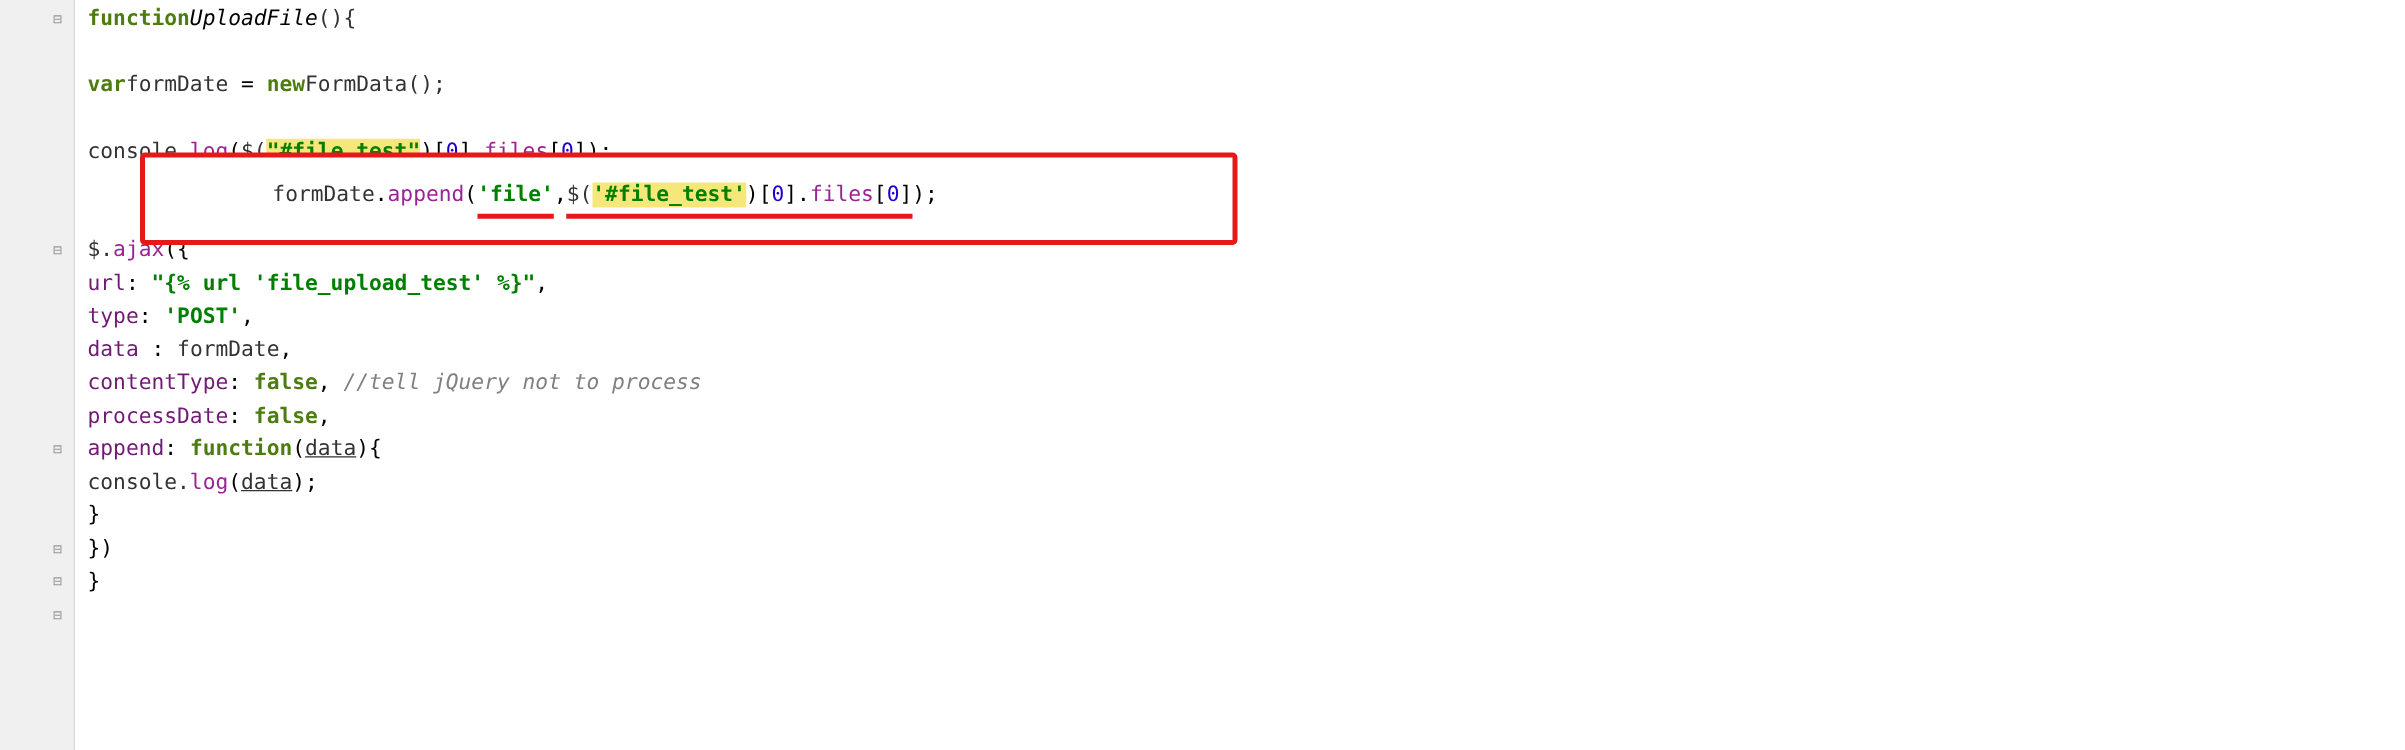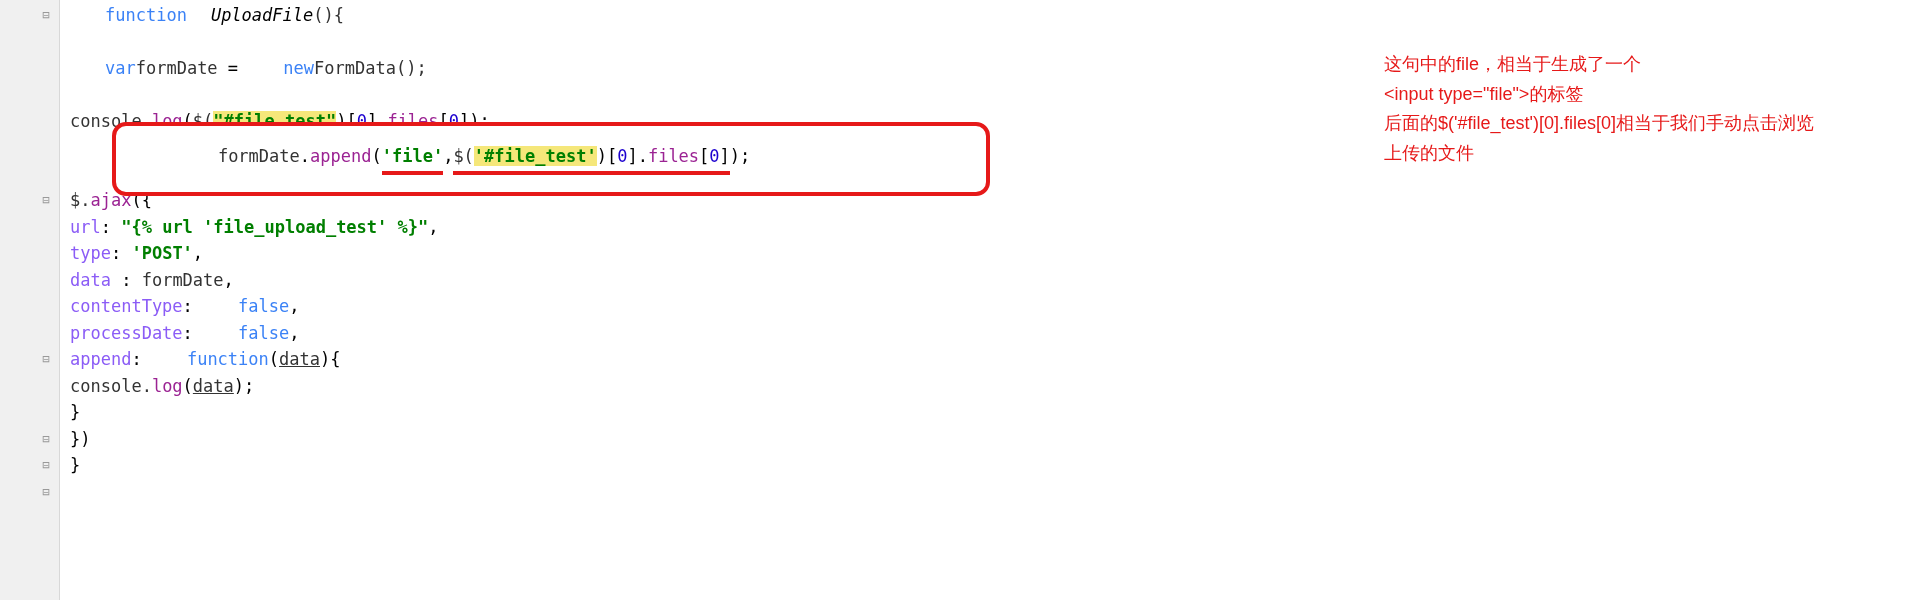--- a/index.html
+++ b/index.html
@@ -47,35 +47,35 @@
       padding: 2px 0 0 10px;
       background: #fff;
       position: relative;
     }
     .code-line {
       height: 26.5px;
       white-space: pre;
       display: flex;
       align-items: center;
     }
-    .kw { color: #3b82f6; font-weight: normal; margin-left: 35px; }
-    .fn-name { color: #000; font-style: italic; margin-left: 24px; }
+    .kw { color: #4d7c0f; font-weight: bold; }
+    .fn-name { color: #000; font-style: italic; }
     .obj { color: #9b2393; }
     .str { color: #007f00; font-weight: bold; }
     .method { color: #9b2393; }
     .num { color: #1c00cf; }
-    .prop { color: #8b5cf6; }
+    .prop { color: #701a75; }
     .comment { color: #808080; font-style: italic; }
     .paren { color: #333; }
     .ident { color: #333; }
     .underline { text-decoration: underline; }
     .highlight-box {
       position: absolute;
       border: 4px solid #e61919;
-      border-radius: 14px;
+      border-radius: 4px;
       background: #fff;
       z-index: 5;
       padding: 8px 20px;
       display: flex;
       align-items: center;
     }
     .highlight-content {
       white-space: pre;
       font-size: 17px;
     }
@@ -145,34 +145,28 @@
     <div class="code-line"></div>
     <div class="code-line">            <span class="kw">var</span> <span class="ident">formDate</span><span> = </span><span class="kw">new</span> <span class="ident">FormData</span><span class="paren">();</span></div>
     <div class="code-line"></div>
     <div class="code-line">            <span class="ident">console.</span><span class="method">log</span><span>(</span><span class="dollar">$(</span><span class="str"><span class="hl-yellow">"#file_test"</span></span><span>)[</span><span class="num">0</span><span>].</span><span class="obj">files</span><span>[</span><span class="num">0</span><span>]);</span></div>
     <div class="code-line"></div>
     <div class="code-line"></div>
     <div class="code-line">            <span class="dollar">$.</span><span class="method">ajax</span><span>({</span></div>
     <div class="code-line">                <span class="prop">url</span><span>: </span><span class="str">"{% url 'file_upload_test' %}"</span><span>,</span></div>
     <div class="code-line">                <span class="prop">type</span><span>: </span><span class="str">'POST'</span><span>,</span></div>
     <div class="code-line">                <span class="prop">data</span><span> : </span><span class="ident">formDate</span><span>,</span></div>
-    <div class="code-line">                <span class="prop">contentType</span><span>: </span><span class="kw">false</span><span>, </span></div>
+    <div class="code-line">                <span class="prop">contentType</span><span>: </span><span class="kw">false</span><span>, </span><span class="comment">//tell jQuery not to process</span></div>
     <div class="code-line">                <span class="prop">processDate</span><span>: </span><span class="kw">false</span><span>, </span></div>
     <div class="code-line">                <span class="prop">append</span><span>: </span><span class="kw">function</span><span>(</span><span class="ident underline">data</span><span>){</span></div>
     <div class="code-line">                    <span class="ident">console.</span><span class="method">log</span><span>(</span><span class="ident underline">data</span><span>);</span></div>
     <div class="code-line">                <span>}</span></div>
     <div class="code-line">            <span>})</span></div>
     <div class="code-line">        <span>}</span></div>
 
     <div class="highlight-box" style="left:52px; top:122px; width:878px; height:74px;">
       <span class="highlight-content">
         <span class="fn-plain">formDate</span><span>.</span><span class="method">append</span><span>(</span><span class="red-underline"><span class="str">'file'</span></span><span>,</span><span class="red-underline"><span class="dollar">$(</span><span class="sel-str"><span class="hl-yellow">'#file_test'</span></span><span>)[</span><span class="bracket-num">0</span><span>].</span><span class="obj">files</span><span>[</span><span class="bracket-num">0</span><span>]</span></span><span>);</span>
       </span>
     </div>
   </div>
 
-  <div class="annotation">
-    <span class="annotation-line">这句中的file，相当于生成了一个</span>
-    <span class="annotation-line">&lt;input type="file"&gt;的标签</span>
-    <span class="annotation-line">后面的$('#file_test')[0].files[0]相当于我们手动点击浏览</span>
-    <span class="annotation-line">上传的文件</span>
-  </div>
 </div>
 
 </body></html>

